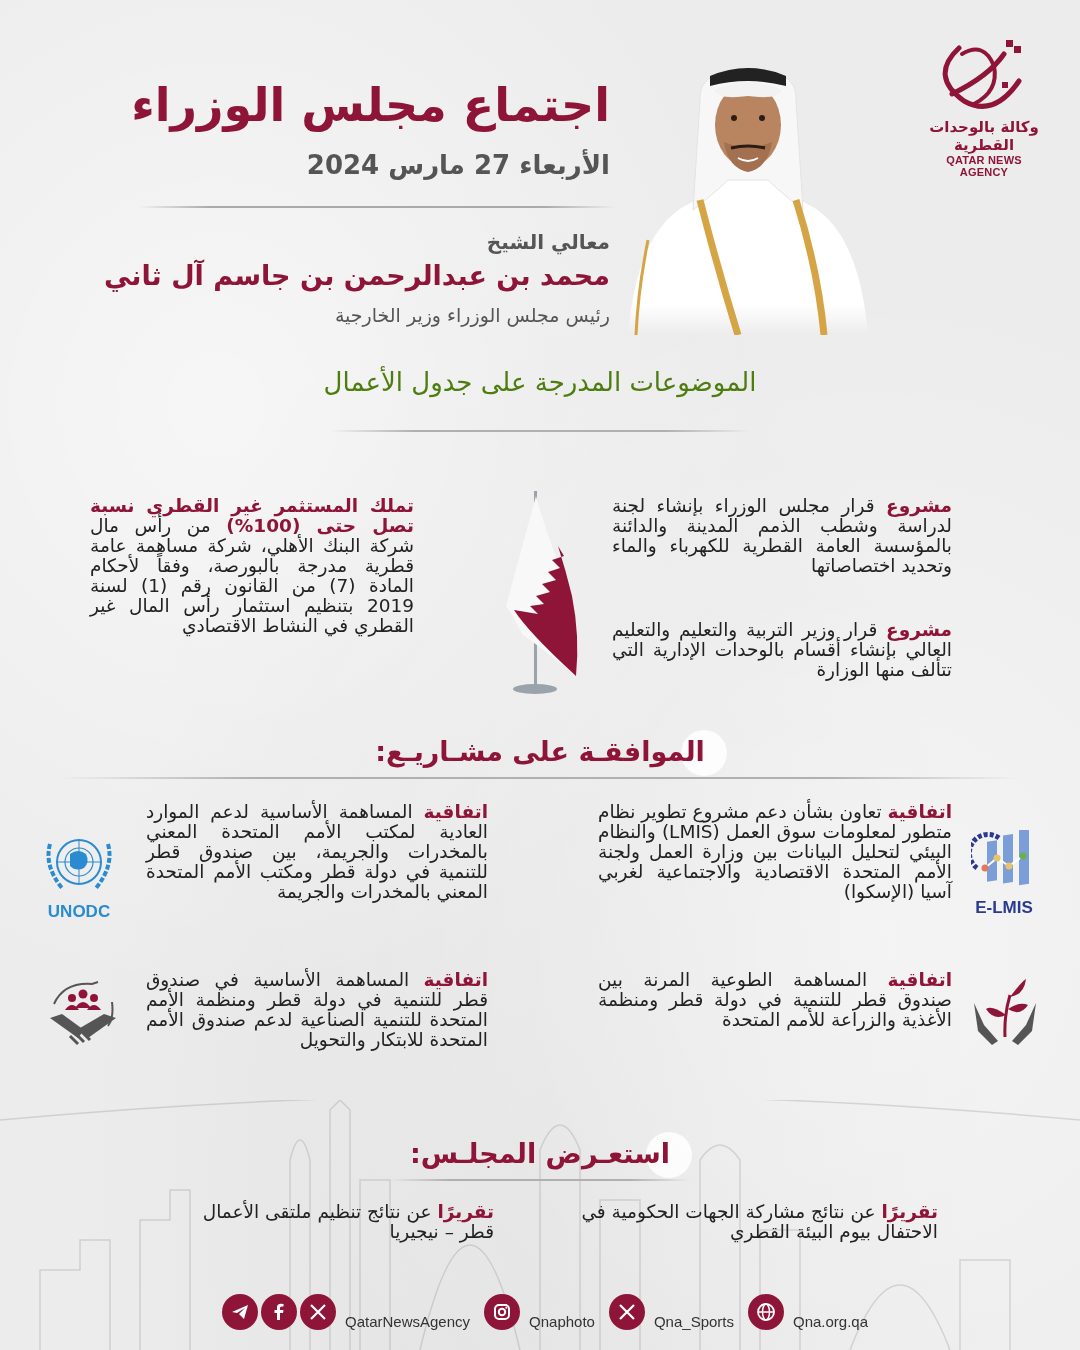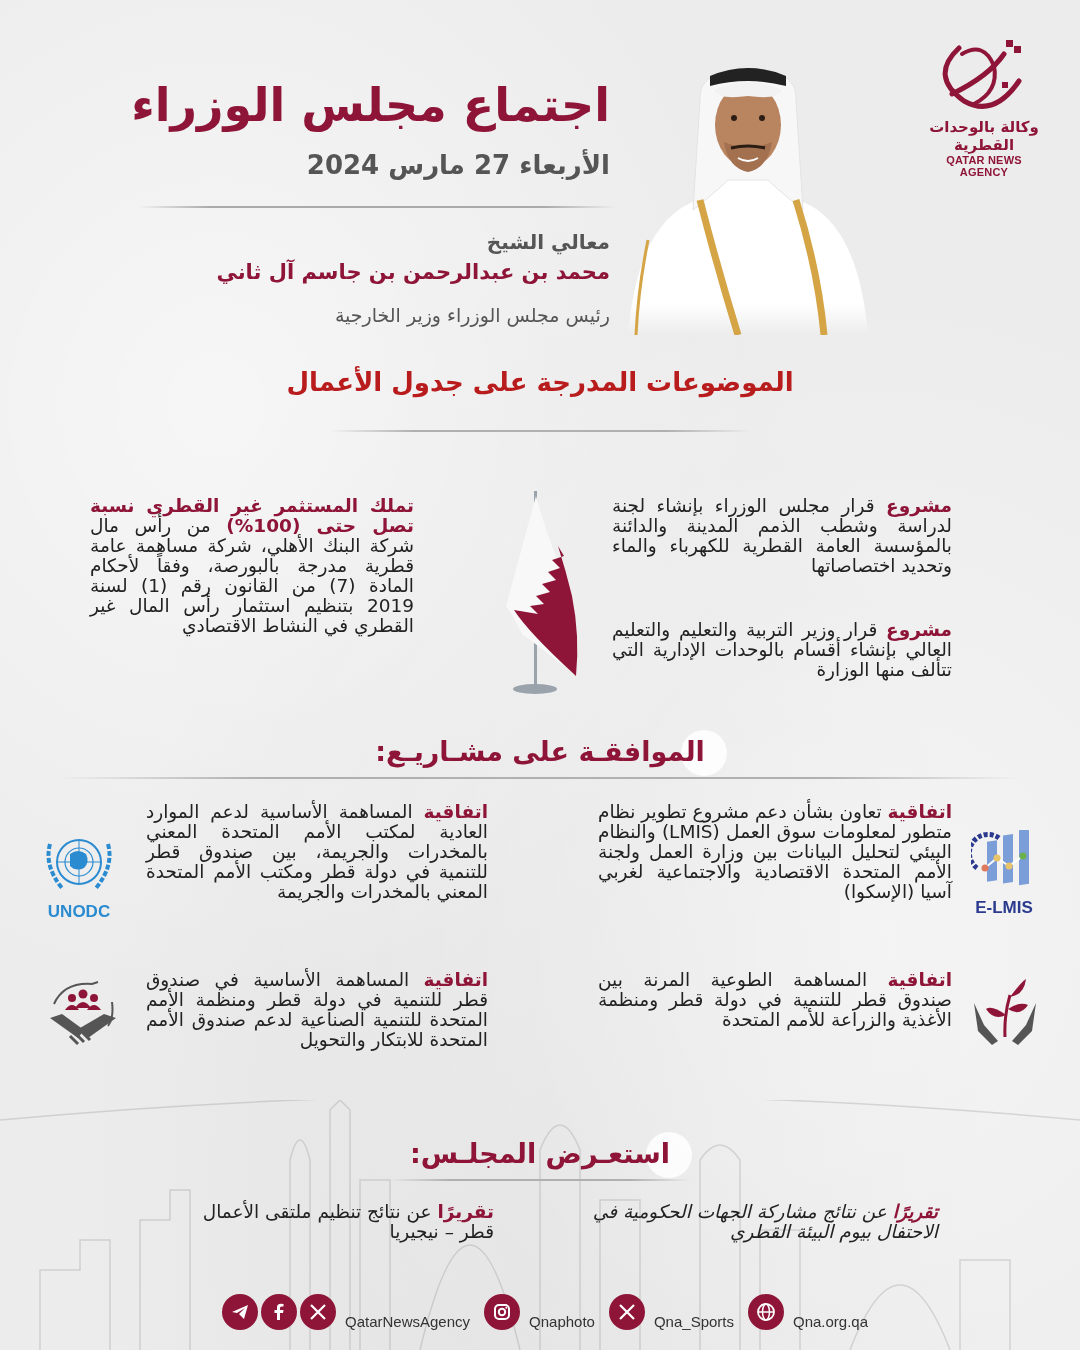--- a/index.html
+++ b/index.html
@@ -23,24 +23,24 @@
   .logo .en { font-size: 11px; color: #8e1538; font-weight: bold; letter-spacing: 0.2px; font-family: "Liberation Sans", sans-serif; }
 
   
   .portrait { left: 628px; top: 40px; width: 240px; height: 295px; }
 
   
   .title { right: 470px; top: 78px; font-size: 46px; font-weight: bold; color: #8e1538; direction: rtl; white-space: nowrap; }
   .date { right: 470px; top: 150px; font-size: 26px; font-weight: bold; color: #555; direction: rtl; white-space: nowrap; }
   .hr-top { left: 138px; top: 206px; width: 478px; height: 2px; background: linear-gradient(to right, rgba(150,150,150,0), #aaa 15%, #aaa 85%, rgba(150,150,150,0)); }
   .honor { right: 470px; top: 230px; font-size: 20px; font-weight: bold; color: #555; direction: rtl; white-space: nowrap; }
-  .name { right: 470px; top: 260px; font-size: 21px; font-weight: bold; color: #8e1538; direction: rtl; white-space: nowrap; }
+  .name { right: 470px; top: 260px; font-size: 27px; font-weight: bold; color: #8e1538; direction: rtl; white-space: nowrap; }
   .role { right: 470px; top: 304px; font-size: 19px; color: #555; direction: rtl; white-space: nowrap; }
 
-  .agenda-title { left: 0; width: 1080px; top: 367px; text-align: center; font-size: 26px; font-weight: bold; color: #b91c1c; direction: rtl; }
+  .agenda-title { left: 0; width: 1080px; top: 367px; text-align: center; font-size: 26px; font-weight: normal; color: #4d7c0f; direction: rtl; }
 
   .section-head { position: absolute; left: 0; width: 1080px; text-align: center; }
   .section-head .label { display: inline-block; position: relative; font-size: 27px; font-weight: bold; color: #8e1538; direction: rtl; padding: 0 8px; }
   .section-head .dot { position: absolute; right: -14px; top: -6px; width: 46px; height: 46px; border-radius: 50%; background: rgba(255,255,255,0.85); z-index: -1; }
   .section-head .line { display: block; margin: 10px auto 0; width: 420px; height: 2px; background: linear-gradient(to right, rgba(150,150,150,0), #b0b0b0 20%, #b0b0b0 80%, rgba(150,150,150,0)); }
 
   .para { position: absolute; direction: rtl; text-align: justify; text-align-last: right; font-size: 18.5px; line-height: 20px; color: #222; }
   .para .kw { color: #8e1538; font-weight: bold; }
 
   .icon-box { position: absolute; }
@@ -206,21 +206,21 @@
   <path d="M6 40 L18 36 L40 52 L34 60 Z" fill="#555"></path>
   <path d="M72 40 L60 36 L36 50 L44 60 Z" fill="#555"></path>
   <path d="M26 58 L34 66 M32 56 L40 64 M38 54 L46 62" stroke="#555" stroke-width="3"></path>
 </svg>
 
 <div class="section-head" style="top:1138px;">
   <span class="label"><span class="dot"></span><span>استعـرض المجلـس:</span></span>
   <span class="line" style="width:300px;"></span>
 </div>
 
-<div class="para" style="right:142px; top:1202px; width:360px; text-align:right;font-style:italic;">
+<div class="para" style="right:142px; top:1202px; width:360px; text-align:right;">
   <span class="kw">تقريرًا</span><span> عن نتائج مشاركة الجهات الحكومية في الاحتفال بيوم البيئة القطري</span>
 </div>
 <div class="para" style="right:586px; top:1202px; width:320px; text-align:right;">
   <span class="kw">تقريرًا</span><span> عن نتائج تنظيم ملتقى الأعمال قطر – نيجيريا</span>
 </div>
 
 <div class="social">
   <span class="circ">
     <svg width="20" height="20" viewBox="0 0 20 20">
         <path d="M2 10 L18 3 L14 17 L9 12 L15 6 L7 11 Z" fill="#fff"></path>

